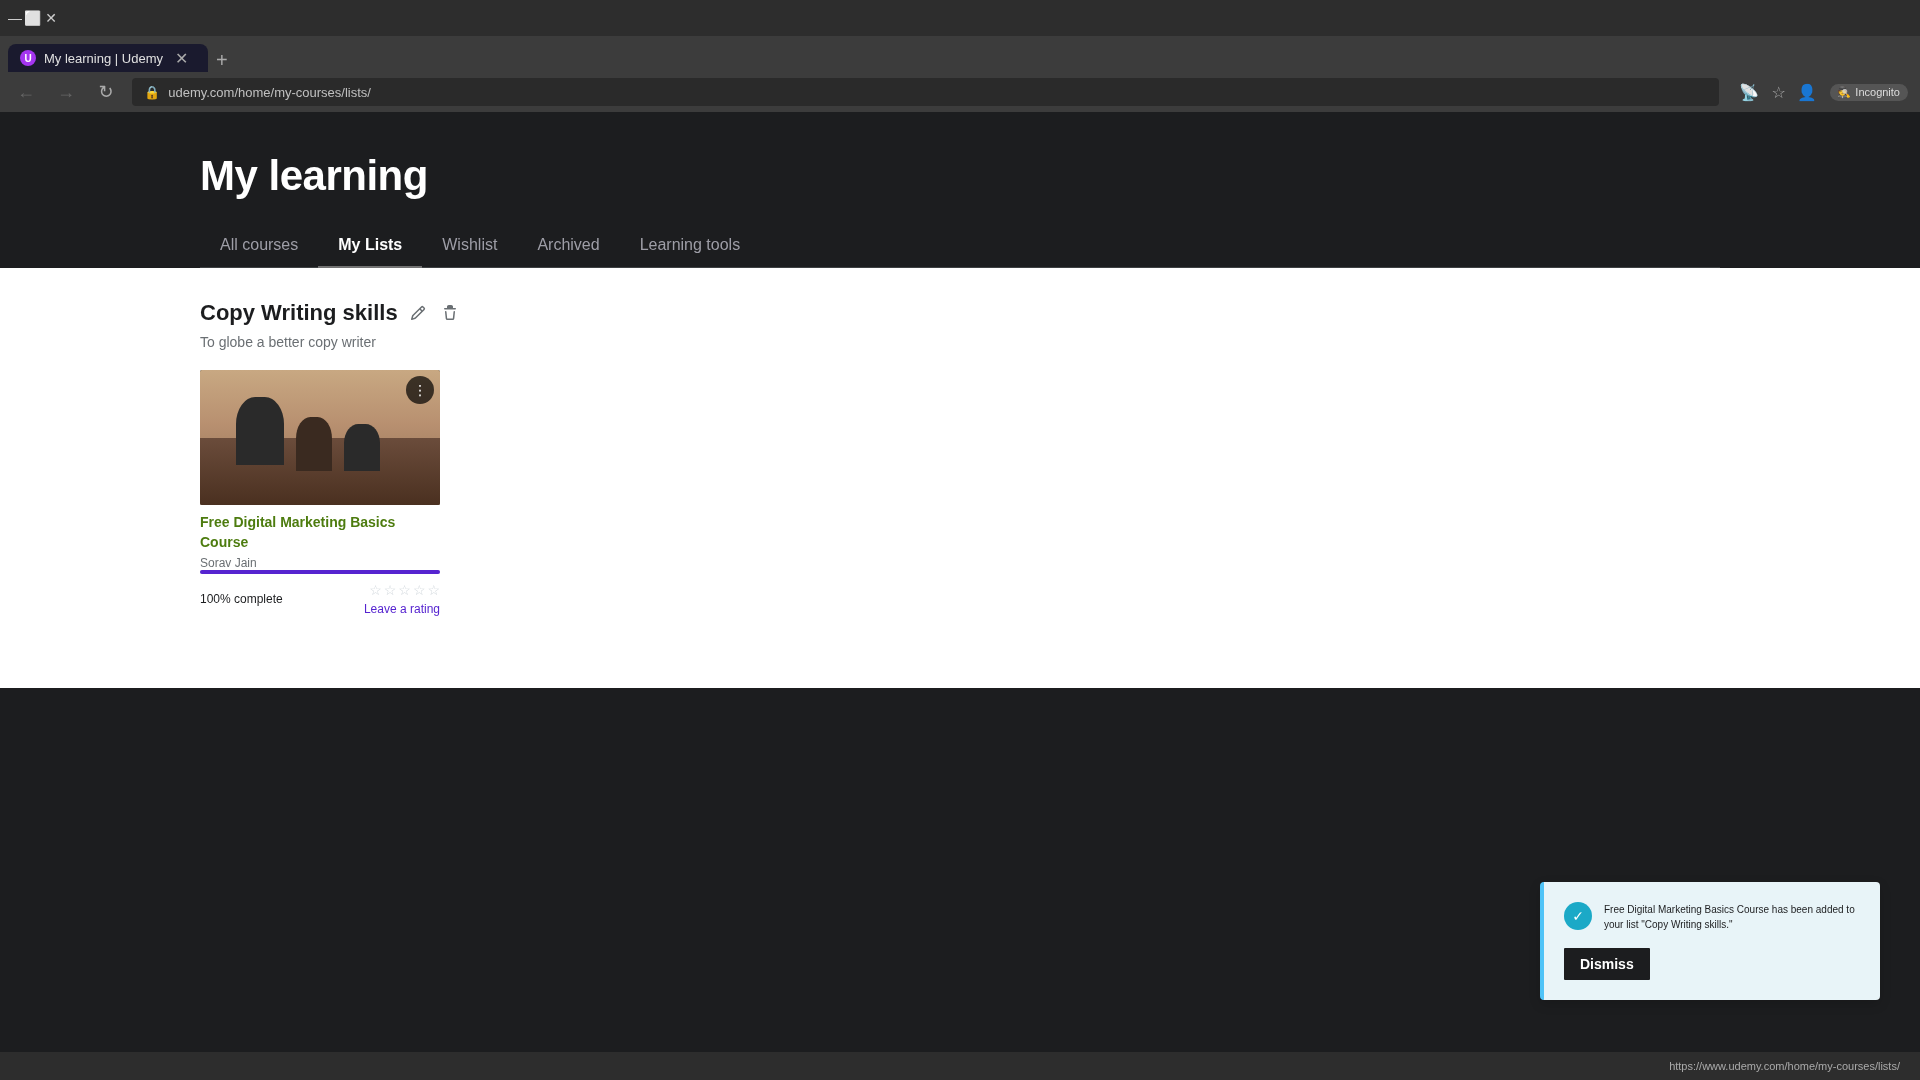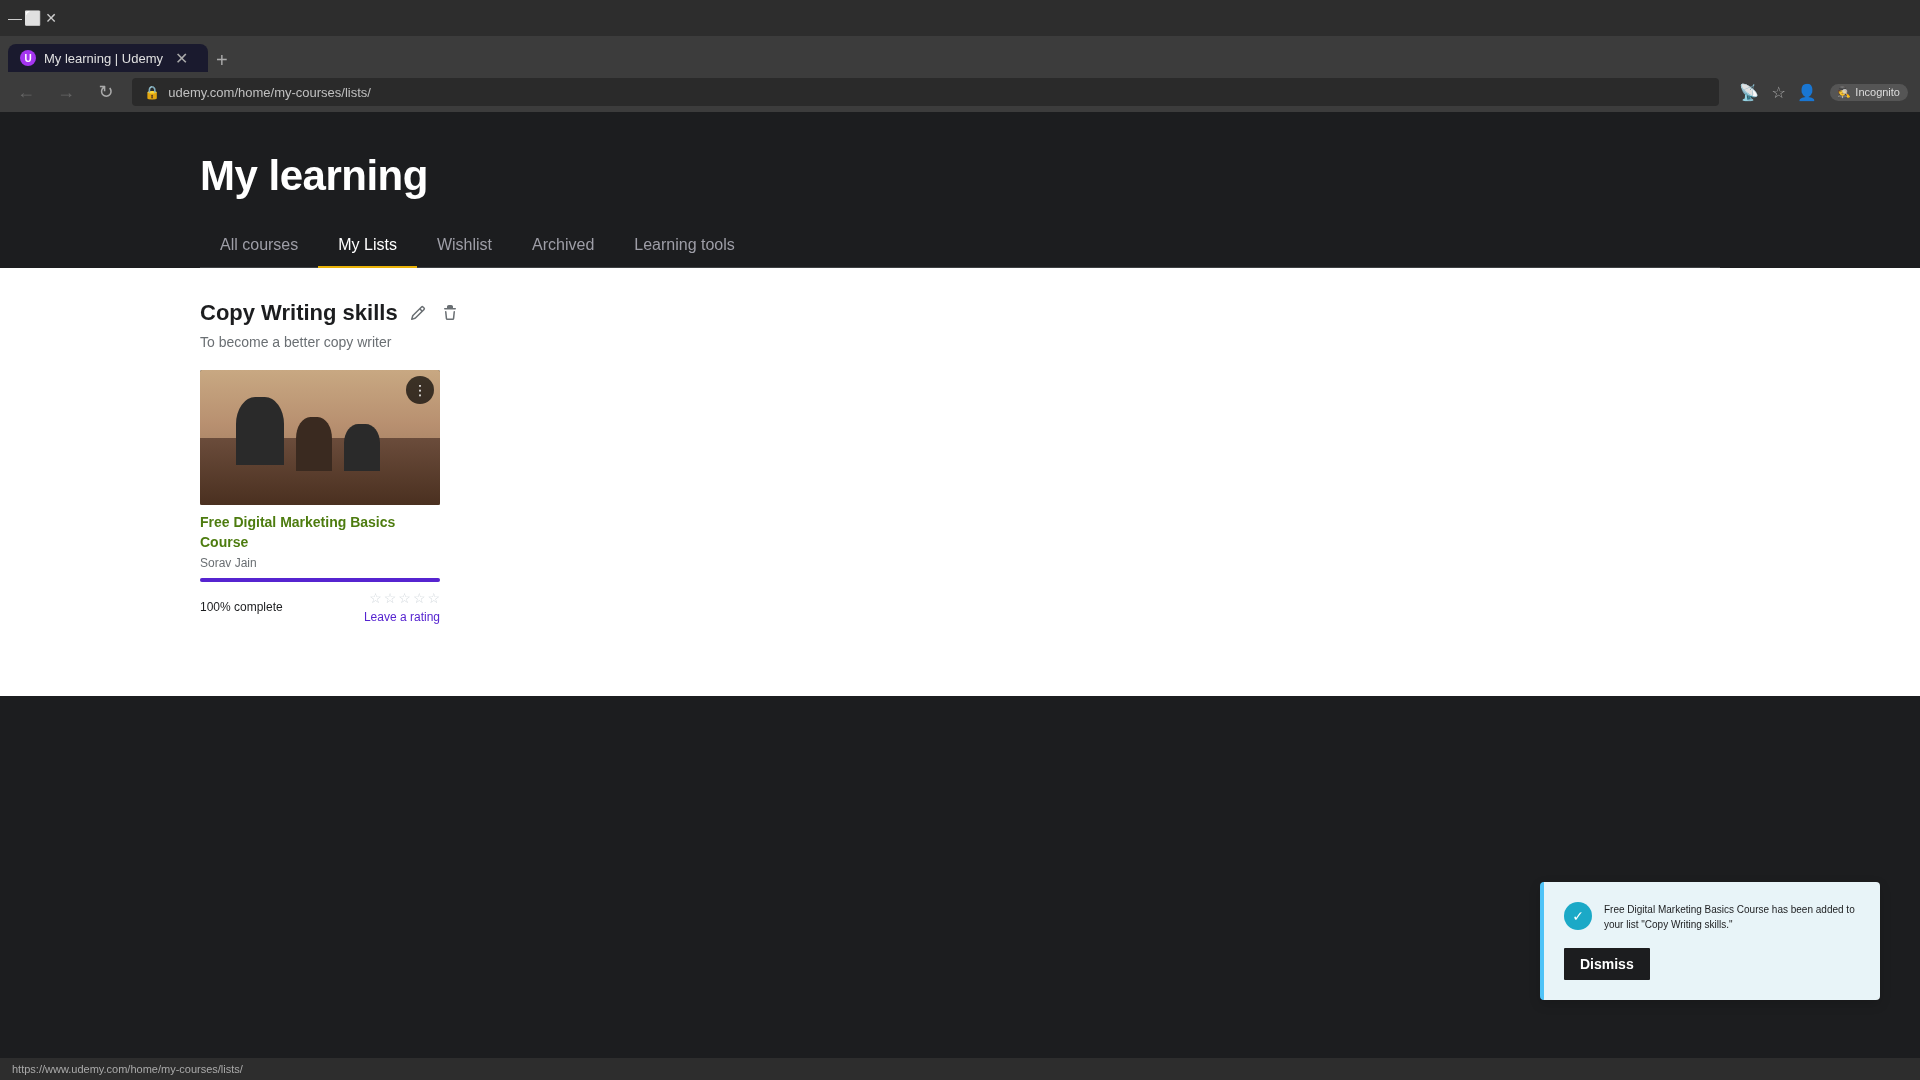--- a/index.html
+++ b/index.html
@@ -28,21 +28,21 @@
     
     .page-content { background: #1c1d1f; min-height: calc(1080px - 116px); color: #fff; }
     
     
     .page-header { padding: 40px 200px 0 200px; }
     .page-title { font-size: 42px; font-weight: 700; color: #fff; letter-spacing: -0.5px; margin-bottom: 24px; }
     
     
     .nav-tabs { display: flex; gap: 0; border-bottom: 1px solid #3e4143; margin-bottom: 0; }
     .nav-tab { padding: 12px 20px; font-size: 16px; color: #9e9ea7; cursor: pointer; text-decoration: none; border-bottom: 2px solid transparent; margin-bottom: -1px; }
-    .nav-tab.active { color: #fff; border-bottom: 2px solid #eab308; font-weight: 400; }
+    .nav-tab.active { color: #fff; border-bottom: 2px solid #737373; font-weight: 700; }
     
     
     .main-content { padding: 32px 200px; background: #fff; color: #1c1d1f; }
     
     
     .list-section { margin-bottom: 32px; }
     .list-header { display: flex; align-items: center; gap: 8px; margin-bottom: 8px; }
     .list-title { font-size: 22px; font-weight: 700; color: #1c1d1f; }
     .list-actions { display: flex; gap: 8px; align-items: center; }
     .icon-btn { background: none; border: none; cursor: pointer; color: #6a6f73; font-size: 18px; padding: 4px; display: flex; align-items: center; justify-content: center; }
@@ -54,21 +54,21 @@
     
     .classroom-scene { width: 100%; height: 100%; position: relative; overflow: hidden; }
     .classroom-bg { position: absolute; inset: 0; background: linear-gradient(180deg, #c8a882 0%, #b89070 40%, #8b6a50 100%); }
     .classroom-desk { position: absolute; bottom: 0; left: 0; right: 0; height: 50%; background: linear-gradient(180deg, #6b4c3b 0%, #4a3020 100%); }
     .classroom-figure { position: absolute; bottom: 30%; left: 15%; width: 20%; height: 50%; background: #2a2a2a; border-radius: 40% 40% 0 0; }
     .classroom-figure2 { position: absolute; bottom: 25%; left: 40%; width: 15%; height: 40%; background: #3a2a20; border-radius: 40% 40% 0 0; }
     .classroom-figure3 { position: absolute; bottom: 25%; left: 60%; width: 15%; height: 35%; background: #2a2a2a; border-radius: 40% 40% 0 0; }
     .card-menu-btn { position: absolute; top: 6px; right: 6px; background: rgba(0,0,0,0.7); border: none; border-radius: 50%; width: 28px; height: 28px; cursor: pointer; color: #fff; font-size: 14px; display: flex; align-items: center; justify-content: center; }
     .card-body { padding: 8px 0; }
     .card-course-title { font-size: 14px; font-weight: 700; color: #4d7c0f; line-height: 1.4; margin-bottom: 4px; }
-    .card-instructor { font-size: 12px; color: #6a6f73; margin-bottom: 8px; }
+    .card-instructor { font-size: 12px; color: #6a6f73; }
     .card-progress-bar { height: 4px; background: #d1d7dc; border-radius: 2px; margin-bottom: 8px; }
     .card-progress-fill { height: 100%; background: #5624d0; border-radius: 2px; }
     .card-footer { display: flex; justify-content: space-between; align-items: center; }
     .card-complete-text { font-size: 12px; color: #1c1d1f; }
     .card-rating { display: flex; align-items: center; gap: 4px; flex-direction: column; align-items: flex-end; }
     .stars { display: flex; gap: 2px; }
     .star { color: #d1d7dc; font-size: 14px; }
     .leave-rating { font-size: 12px; color: #5624d0; cursor: pointer; }
 
     
@@ -77,21 +77,21 @@
     .footer-text { font-size: 14px; color: #9e9ea7; }
 
     
     .toast { position: fixed; bottom: 80px; right: 40px; width: 340px; background: #e8f4f8; border-left: 4px solid #4fc3f7; border-radius: 4px; padding: 20px; box-shadow: 0 4px 12px rgba(0,0,0,0.15); z-index: 1000; }
     .toast-content { display: flex; align-items: flex-start; gap: 12px; margin-bottom: 16px; }
     .toast-check { width: 28px; height: 28px; background: #1ba9c7; border-radius: 50%; display: flex; align-items: center; justify-content: center; flex-shrink: 0; color: white; font-size: 14px; }
     .toast-message { font-size: 10px; color: #1c1d1f; line-height: 1.5; }
     .toast-dismiss-btn { background: #1c1d1f; color: #fff; border: none; padding: 8px 16px; font-size: 14px; font-weight: 600; cursor: pointer; border-radius: 1px; }
 
     
-    .status-bar { position: fixed; bottom: 0; left: 0; right: 0; background: #2d2d2d; height: 22px; display: flex; align-items: center; padding: 0 12px; }
+    .status-bar { position: fixed; bottom: 0; left: 0; right: 0; background: #2d2d2d; height: 28px; display: flex; align-items: center; padding: 0 20px; justify-content: flex-end; }
     .status-url { color: #aaa; font-size: 11px; }
   </style>
 </head>
 <body>
 
 <div class="browser-chrome">
 
   <div class="browser-titlebar">
     <div class="window-controls">
       <div class="win-ctrl">—</div>
@@ -153,21 +153,21 @@
                 <path d="M11.013 1.427a1.75 1.75 0 012.474 0l1.086 1.086a1.75 1.75 0 010 2.474l-8.61 8.61c-.21.21-.47.364-.756.445l-3.251.93a.75.75 0 01-.927-.928l.929-3.25c.081-.286.235-.547.445-.758l8.61-8.61zm1.414 1.06a.25.25 0 00-.354 0L10.811 3.75l1.439 1.44 1.263-1.263a.25.25 0 000-.354l-1.086-1.086zM11.189 6.25L9.75 4.81l-6.286 6.287a.25.25 0 00-.064.108l-.558 1.953 1.953-.558a.249.249 0 00.108-.064l6.286-6.286z"></path>
               </svg>
           </button>
           <button class="icon-btn" title="Delete list">
             <svg width="16" height="16" viewBox="0 0 16 16" fill="currentColor">
                 <path d="M6.5 1.75a.25.25 0 01.25-.25h2.5a.25.25 0 01.25.25V3h-3V1.75zm4.5 0V3h2.25a.75.75 0 010 1.5H2.75a.75.75 0 010-1.5H5V1.75C5 .784 5.784 0 6.75 0h2.5C10.216 0 11 .784 11 1.75zM4.496 6.675a.75.75 0 10-1.492.15l.66 6.6A1.75 1.75 0 005.405 15h5.19a1.75 1.75 0 001.741-1.574l.66-6.6a.75.75 0 10-1.492-.15l-.66 6.6a.25.25 0 01-.249.225H5.405a.25.25 0 01-.249-.225l-.66-6.6z"></path>
               </svg>
           </button>
         </div>
       </div>
-      <p class="list-description">To become a better copy writer</p>
+      <p class="list-description">To globe a better copy writer</p>
 
       <div class="course-card">
         <div class="card-image">
           <div class="classroom-scene">
             <div class="classroom-bg"></div>
             <div class="classroom-desk"></div>
             <div class="classroom-figure"></div>
             <div class="classroom-figure2"></div>
             <div class="classroom-figure3"></div>
           </div>

